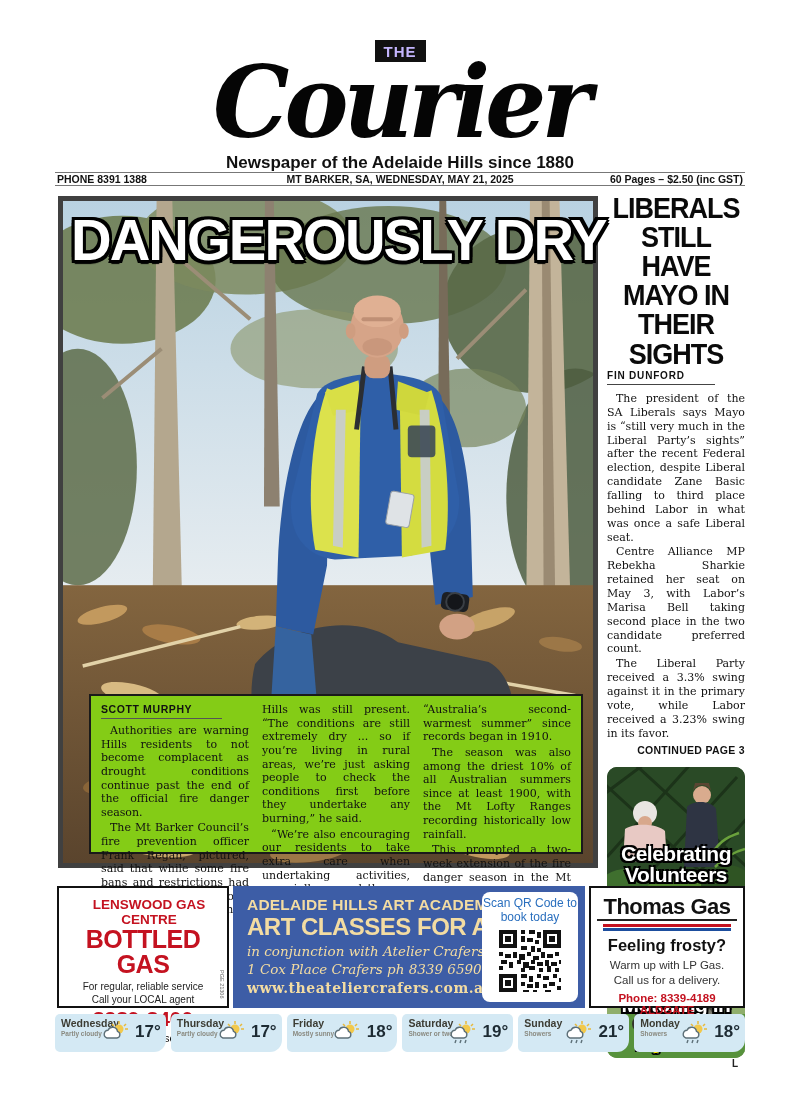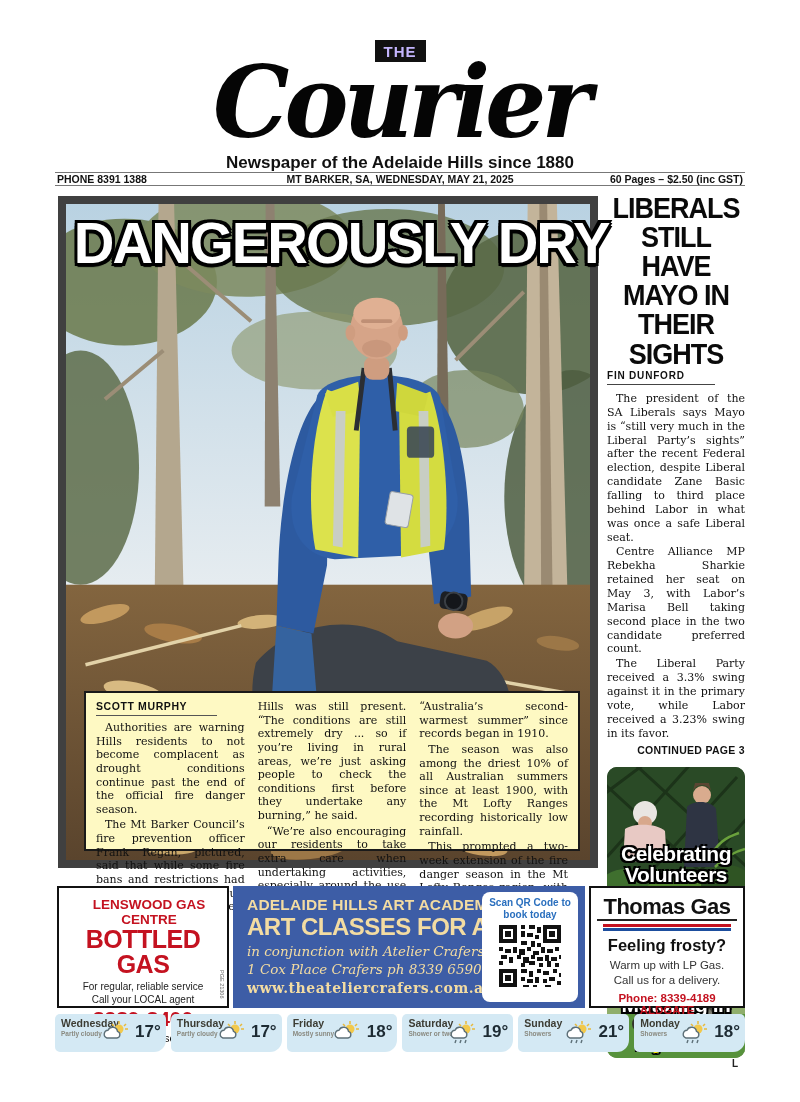--- a/index.html
+++ b/index.html
@@ -28,34 +28,34 @@
     border-top:1px solid #777; border-bottom:1px solid #777;
     display:flex; justify-content:space-between; align-items:center;
     font-size:10.5px; font-weight:bold; padding:0 2px;
   }
   .infobar .mid { position:absolute; left:0; right:0; text-align:center; }
   .infobar .right { position:relative; z-index:1; background:#fff; }
   .infobar .left { position:relative; z-index:1; background:#fff; }
   
   .photo-frame {
     position:absolute; left:58px; top:196px; width:540px; height:672px;
-    border:8px solid #404040; background:#c8d6de;
+    border:5px solid #404040; background:#c8d6de;
   }
   .photo-frame svg.photo { position:absolute; left:0; top:0; width:100%; height:100%; }
   .lead-headline {
     position:absolute; left:0; top:10px; width:100%; text-align:center;
     font-size:58px; font-weight:900; letter-spacing:-2px; color:#fff;
     transform:scaleX(0.97); line-height:1;
     text-shadow:-3px -3px 0 #000, 3px -3px 0 #000, -3px 3px 0 #000, 3px 3px 0 #000,
                  0 -3px 0 #000, 0 3px 0 #000, -3px 0 0 #000, 3px 0 0 #000, 0 4px 1px #000;
     white-space:nowrap;
   }
   .lead-textbox {
-    position:absolute; left:18px; right:10px; bottom:9px; height:160px;
-    background:#fef9c3; border:2px solid #1a1a1a; padding:7px 10px 6px;
+    position:absolute; left:26px; right:10px; bottom:9px; height:160px;
+    background:#84cc16; border:2px solid #1a1a1a; padding:7px 10px 6px;
     display:flex; gap:13px;
   }
   .lead-col { flex:1; font-family:"DejaVu Serif", serif; font-size:11px; line-height:1.24; text-align:justify; }
   .lead-col p { margin:0 0 2px; text-indent:9px; }
   .lead-col p.noindent { text-indent:0; }
   .photo-credit {
     font-family:"Liberation Sans", sans-serif; font-size:10.5px; font-weight:bold;
     letter-spacing:.6px; border-bottom:1px solid #555; display:inline-block;
     padding:0 30px 2px 0; margin-bottom:5px;
   }
@@ -106,21 +106,21 @@
     background:#3d5da6; color:#f3dca2; padding:10px 0 0 14px;
   }
   .ad-art .a1 { font-size:15.5px; font-weight:900; letter-spacing:.2px; }
   .ad-art .a2 { font-size:24px; font-weight:900; line-height:1.05; letter-spacing:-0.5px; }
   .ad-art .a3 { font-family:"DejaVu Serif", serif; font-style:italic; font-size:13.5px; margin-top:4px; line-height:1.3; }
   .ad-art .a4 { font-family:"DejaVu Serif", serif; font-weight:bold; font-size:14px; letter-spacing:.5px; margin-top:2px; }
   .qr-panel {
     position:absolute; right:7px; top:6px; width:96px; height:110px;
     background:#fff; border-radius:8px; text-align:center; padding-top:5px;
   }
-  .qr-label { color:#2a6fbe; font-size:10px; font-weight:700; line-height:1.15; }
+  .qr-label { color:#2a6fbe; font-size:12px; font-weight:400; line-height:1.15; }
   .qr-panel svg { margin-top:3px; }
   .ad-thomas {
     position:absolute; left:589px; top:886px; width:156px; height:122px;
     border:2.5px solid #111; background:#fff; text-align:center; padding-top:8px;
   }
   .ad-thomas .t1 { font-size:22px; font-weight:bold; letter-spacing:-0.5px; border-bottom:2px solid #222; display:inline-block; padding:0 6px 1px; line-height:1; }
   .ad-thomas .rule-red { height:3px; background:#c41220; margin:3px 12px 0; }
   .ad-thomas .rule-blue { height:3px; background:#1d4e9e; margin:1px 12px 0; }
   .ad-thomas .t2 { font-size:16.5px; font-weight:900; margin-top:5px; }
   .ad-thomas .t3 { font-size:11.5px; color:#333; margin-top:3px; line-height:1.3; }

